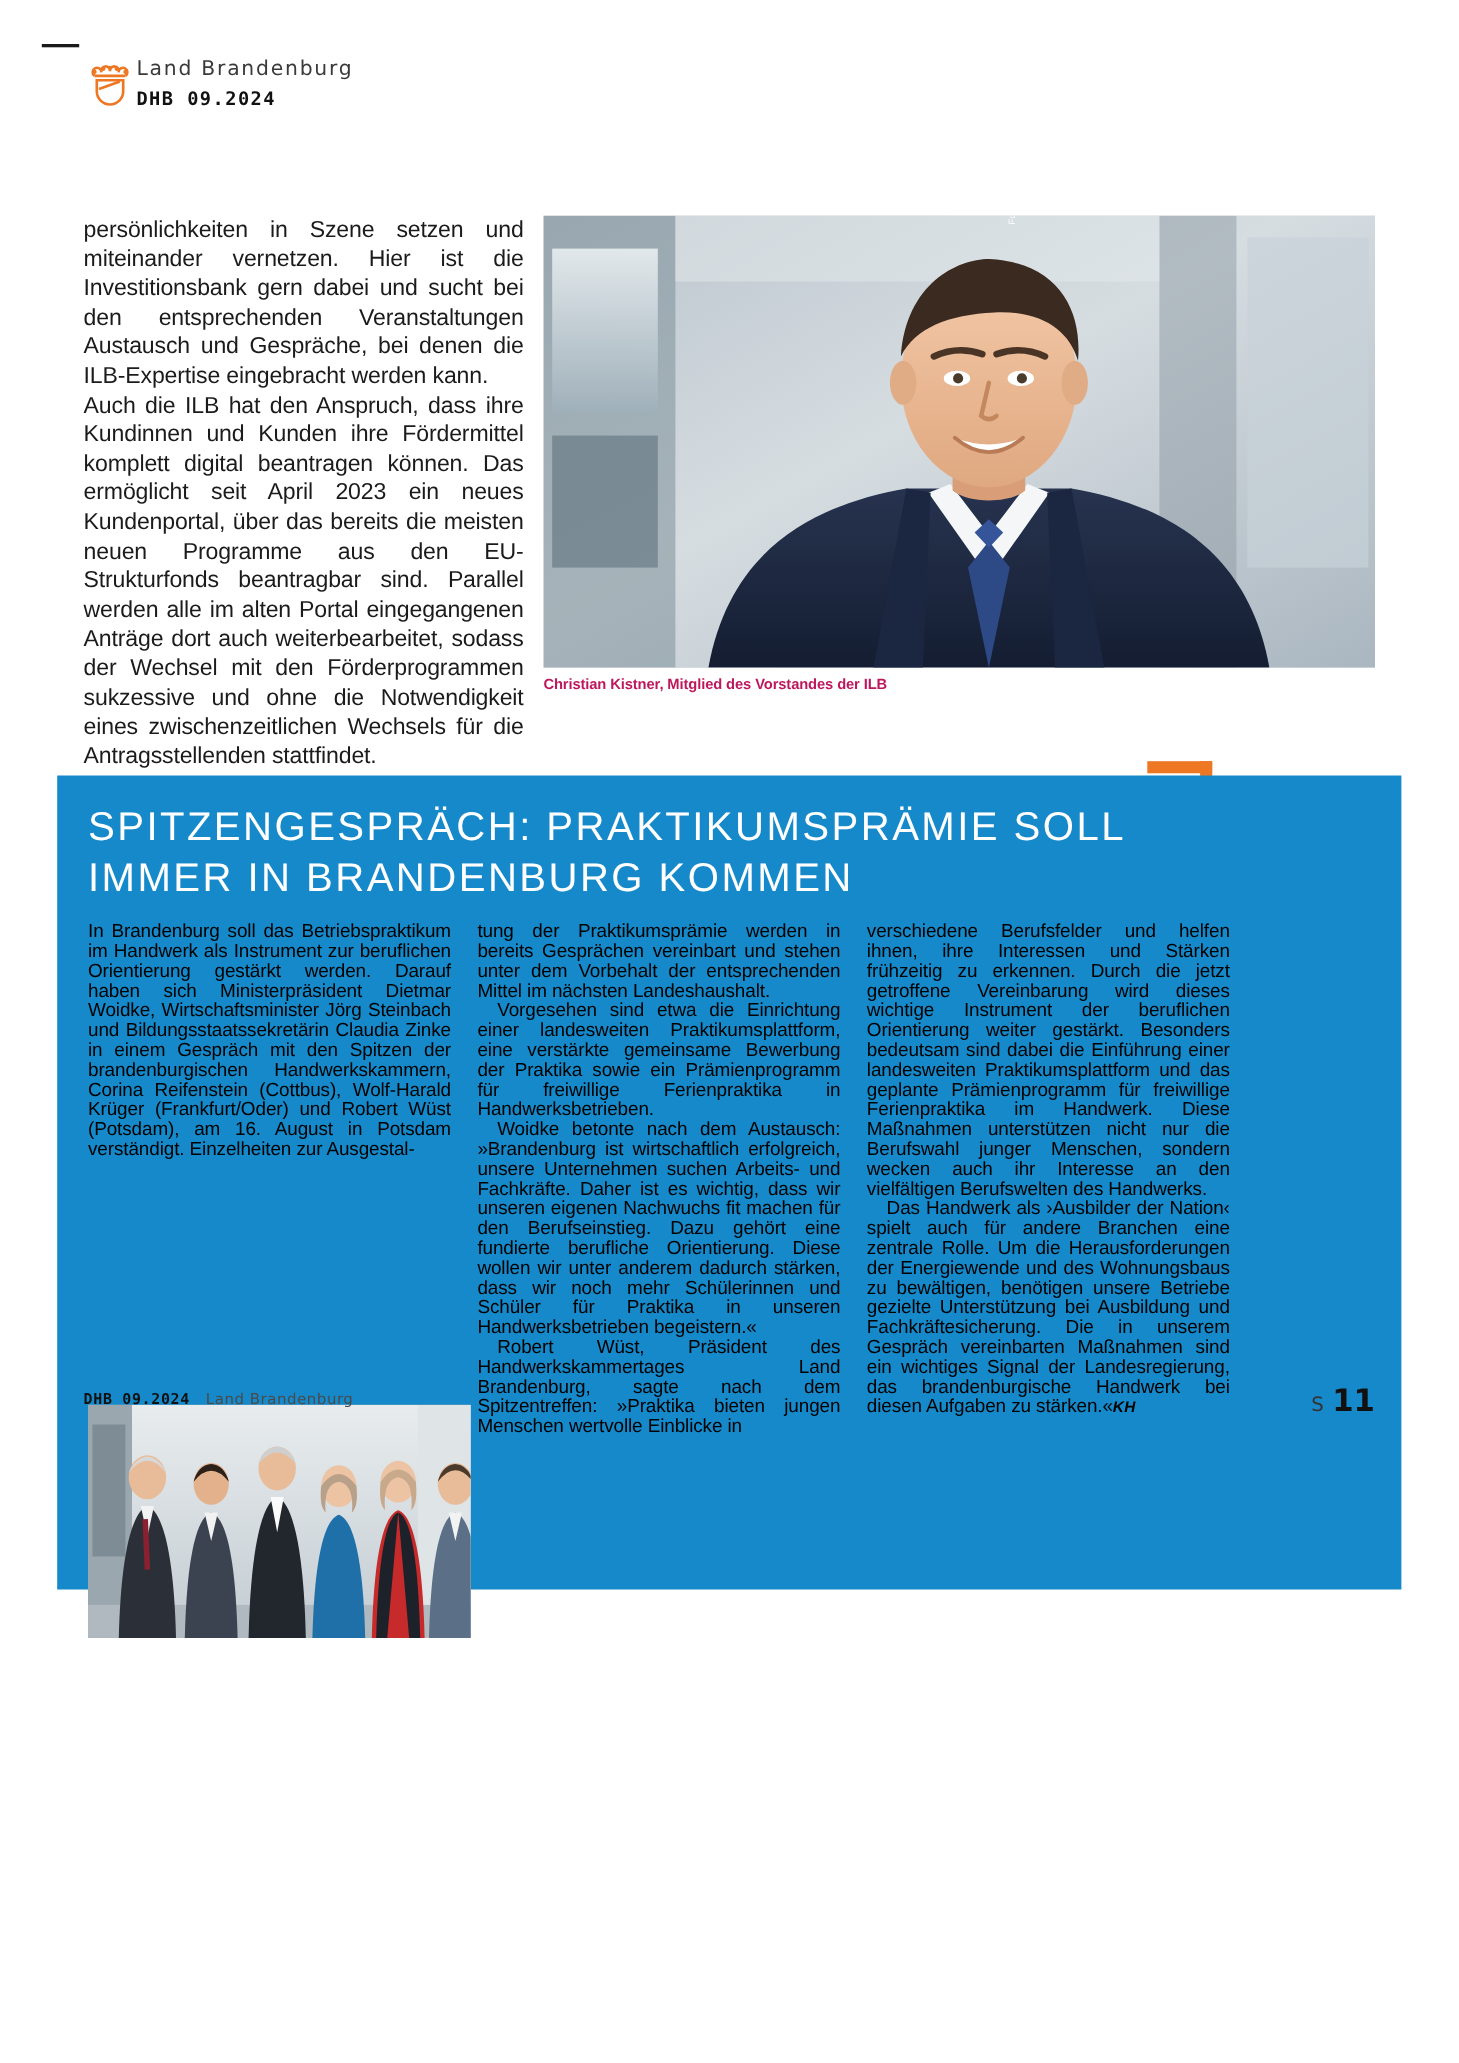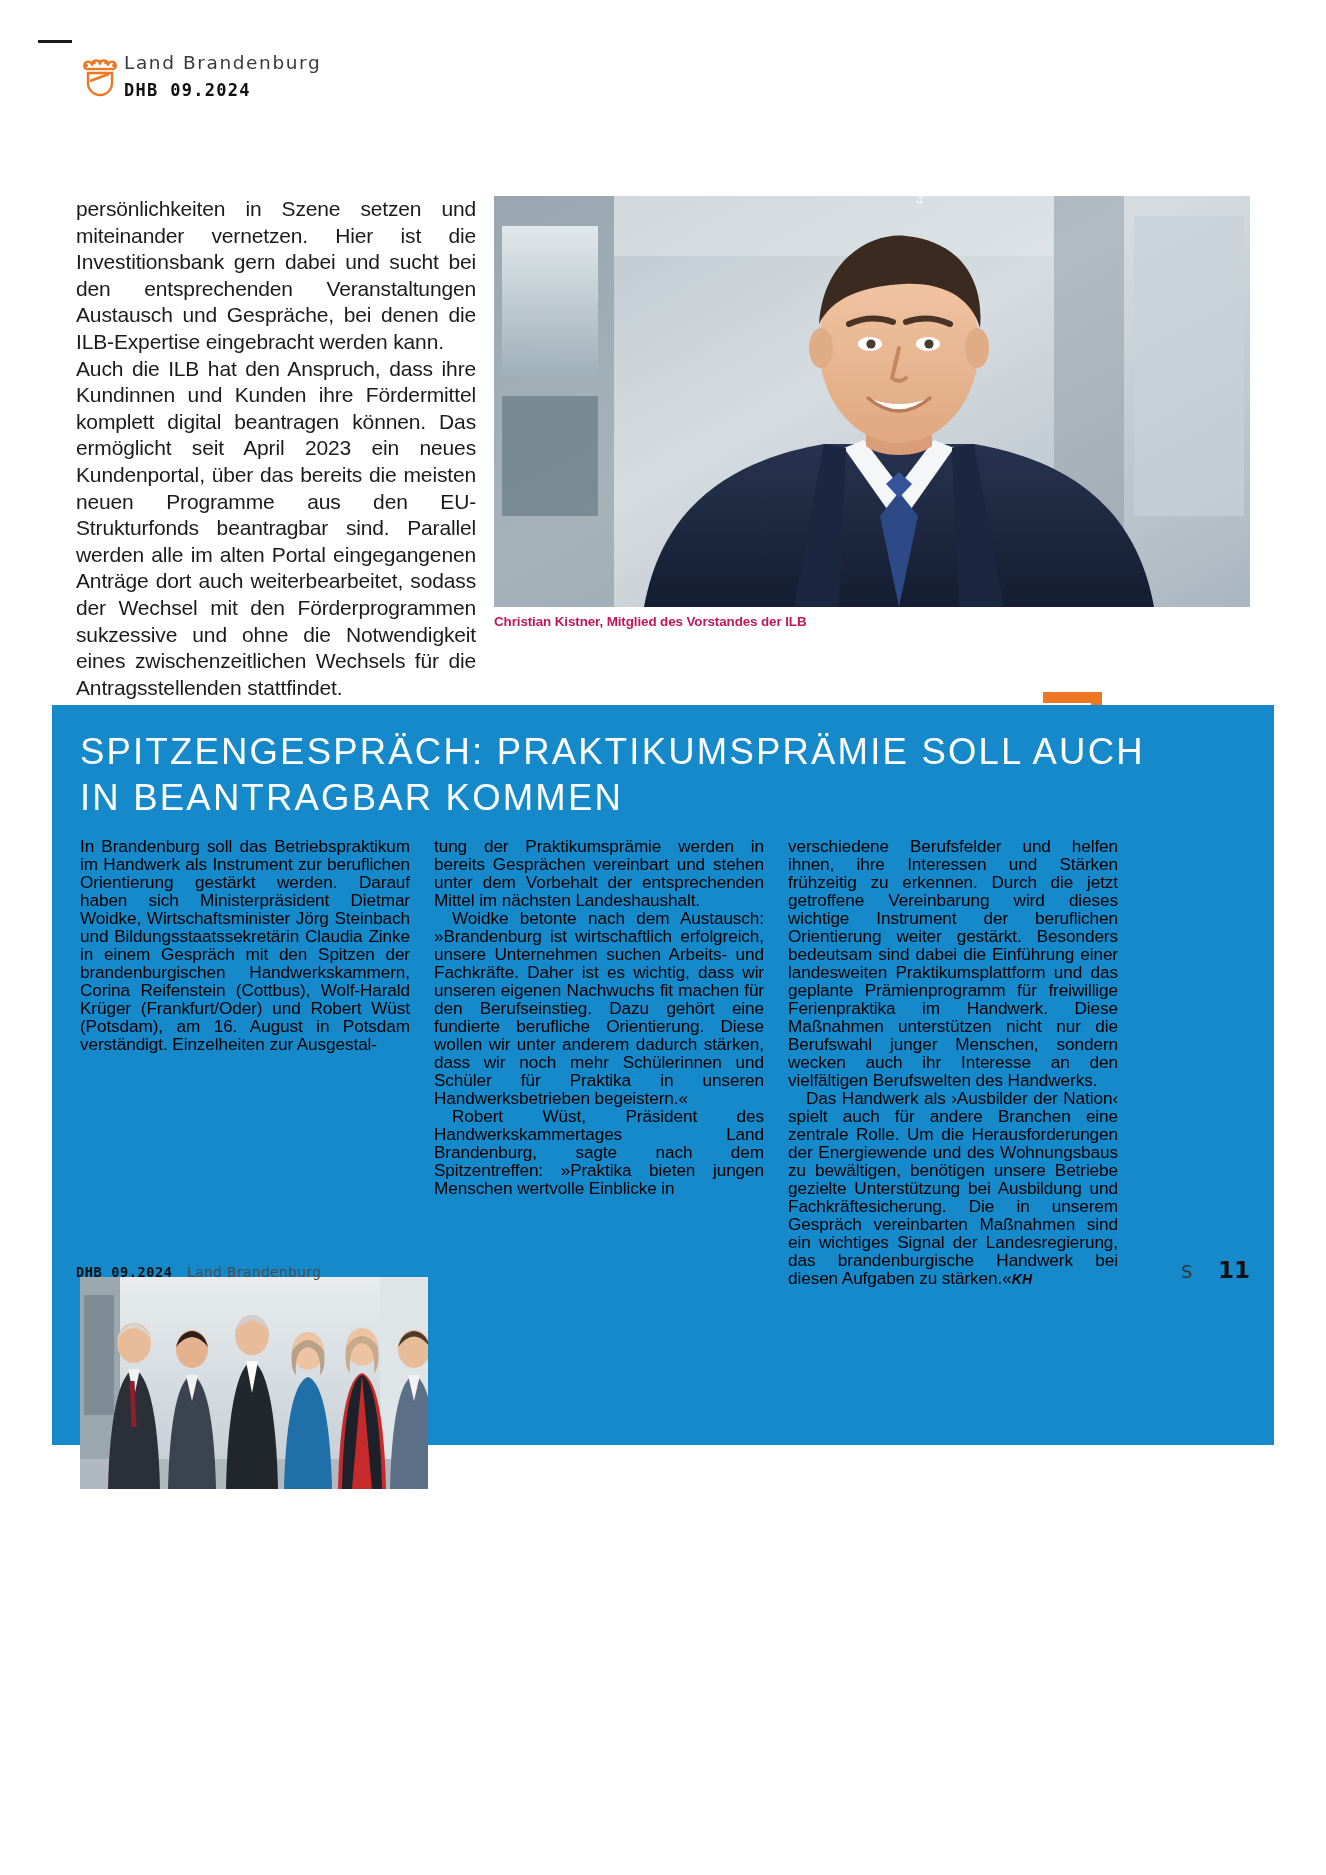--- a/index.html
+++ b/index.html
@@ -99,21 +99,21 @@
 
   
   .footer{position:absolute;left:0;bottom:58px;width:100%;height:30px;}
   .ft-left{position:absolute;left:76px;top:0;white-space:nowrap;}
   .ft-dhb{font-size:13.6px;font-weight:700;letter-spacing:0.6px;color:#111;
           font-family:"DejaVu Sans Mono","Liberation Mono",monospace;}
   .ft-land{font-size:13.6px;color:#4a4a4a;letter-spacing:0.5px;margin-left:10px;
            font-family:"DejaVu Sans",sans-serif;}
   .ft-right{position:absolute;right:76px;top:-6px;white-space:nowrap;}
   .ft-s{font-size:18px;color:#333;letter-spacing:1px;font-family:"DejaVu Sans",sans-serif;}
-  .ft-page{font-size:23px;font-weight:700;color:#111;margin-left:20px;
+  .ft-page{font-size:28px;font-weight:700;color:#111;margin-left:2px;
            font-family:"DejaVu Sans",sans-serif;}
 </style>
 </head>
 <body>
 
 <div class="page">
 
   <div class="header">
     <div class="header-rule"></div>
 
@@ -214,30 +214,31 @@
       <div class="vcredit">Foto: © ILB/Klaus Potsdam / Karoline Wolf</div>
     </div>
 
     <div class="photo-caption">Christian Kistner, Mitglied des Vorstandes der ILB</div>
   </div>
 
   <div class="orange-corner"></div>
 
   <div class="feature">
 
-    <div class="feature-title">SPITZENGESPRÄCH: PRAKTIKUMSPRÄMIE SOLL AUCH IN BEANTRAGBAR KOMMEN</div>
+    <div class="feature-title">SPITZENGESPRÄCH: PRAKTIKUMSPRÄMIE SOLL IMMER IN BRANDENBURG KOMMEN</div>
 
     <div class="feature-cols">
 
       <div class="fcol fcol1">
         <p class="fp">In Brandenburg soll das Betriebspraktikum im Handwerk als Instrument zur beruflichen Orientierung gestärkt werden. Darauf haben sich Ministerpräsident Dietmar Woidke, Wirtschaftsminister Jörg Steinbach und Bildungsstaatssekretärin Claudia Zinke in einem Gespräch mit den Spitzen der brandenburgischen Handwerkskammern, Corina Reifenstein (Cottbus), Wolf-Harald Krüger (Frankfurt/Oder) und Robert Wüst (Potsdam), am 16. August in Potsdam verständigt. Einzelheiten zur Ausgestal-</p>
       </div>
 
       <div class="fcol fcol2">
         <p class="fp">tung der Praktikumsprämie werden in bereits Gesprächen vereinbart und stehen unter dem Vorbehalt der entsprechenden Mittel im nächsten Landeshaushalt.</p>
+        <p class="fp indent">Vorgesehen sind etwa die Einrichtung einer landesweiten Praktikumsplattform, eine verstärkte gemeinsame Bewerbung der Praktika sowie ein Prämienprogramm für freiwillige Ferienpraktika in Handwerksbetrieben.</p>
         <p class="fp indent">Woidke betonte nach dem Austausch: »Brandenburg ist wirtschaftlich erfolgreich, unsere Unternehmen suchen Arbeits- und Fachkräfte. Daher ist es wichtig, dass wir unseren eigenen Nachwuchs fit machen für den Berufseinstieg. Dazu gehört eine fundierte berufliche Orientierung. Diese wollen wir unter anderem dadurch stärken, dass wir noch mehr Schülerinnen und Schüler für Praktika in unseren Handwerksbetrieben begeistern.«</p>
         <p class="fp indent">Robert Wüst, Präsident des Handwerkskammertages Land Brandenburg, sagte nach dem Spitzentreffen: »Praktika bieten jungen Menschen wertvolle Einblicke in</p>
       </div>
 
       <div class="fcol fcol3">
         <p class="fp">verschiedene Berufsfelder und helfen ihnen, ihre Interessen und Stärken frühzeitig zu erkennen. Durch die jetzt getroffene Vereinbarung wird dieses wichtige Instrument der beruflichen Orientierung weiter gestärkt. Besonders bedeutsam sind dabei die Einführung einer landesweiten Praktikumsplattform und das geplante Prämienprogramm für freiwillige Ferienpraktika im Handwerk. Diese Maßnahmen unterstützen nicht nur die Berufswahl junger Menschen, sondern wecken auch ihr Interesse an den vielfältigen Berufswelten des Handwerks.</p>
         <p class="fp indent"><span>Das Handwerk als ›Ausbilder der Nation‹ spielt auch für andere Branchen eine zentrale Rolle. Um die Herausforderungen der Energiewende und des Wohnungsbaus zu bewältigen, benötigen unsere Betriebe gezielte Unterstützung bei Ausbildung und Fachkräftesicherung. Die in unserem Gespräch vereinbarten Maßnahmen sind ein wichtiges Signal der Landesregierung, das brandenburgische Handwerk bei diesen Aufgaben zu stärken.«</span><span class="kh">KH</span></p>
       </div>
 
       <div class="group-photo">

